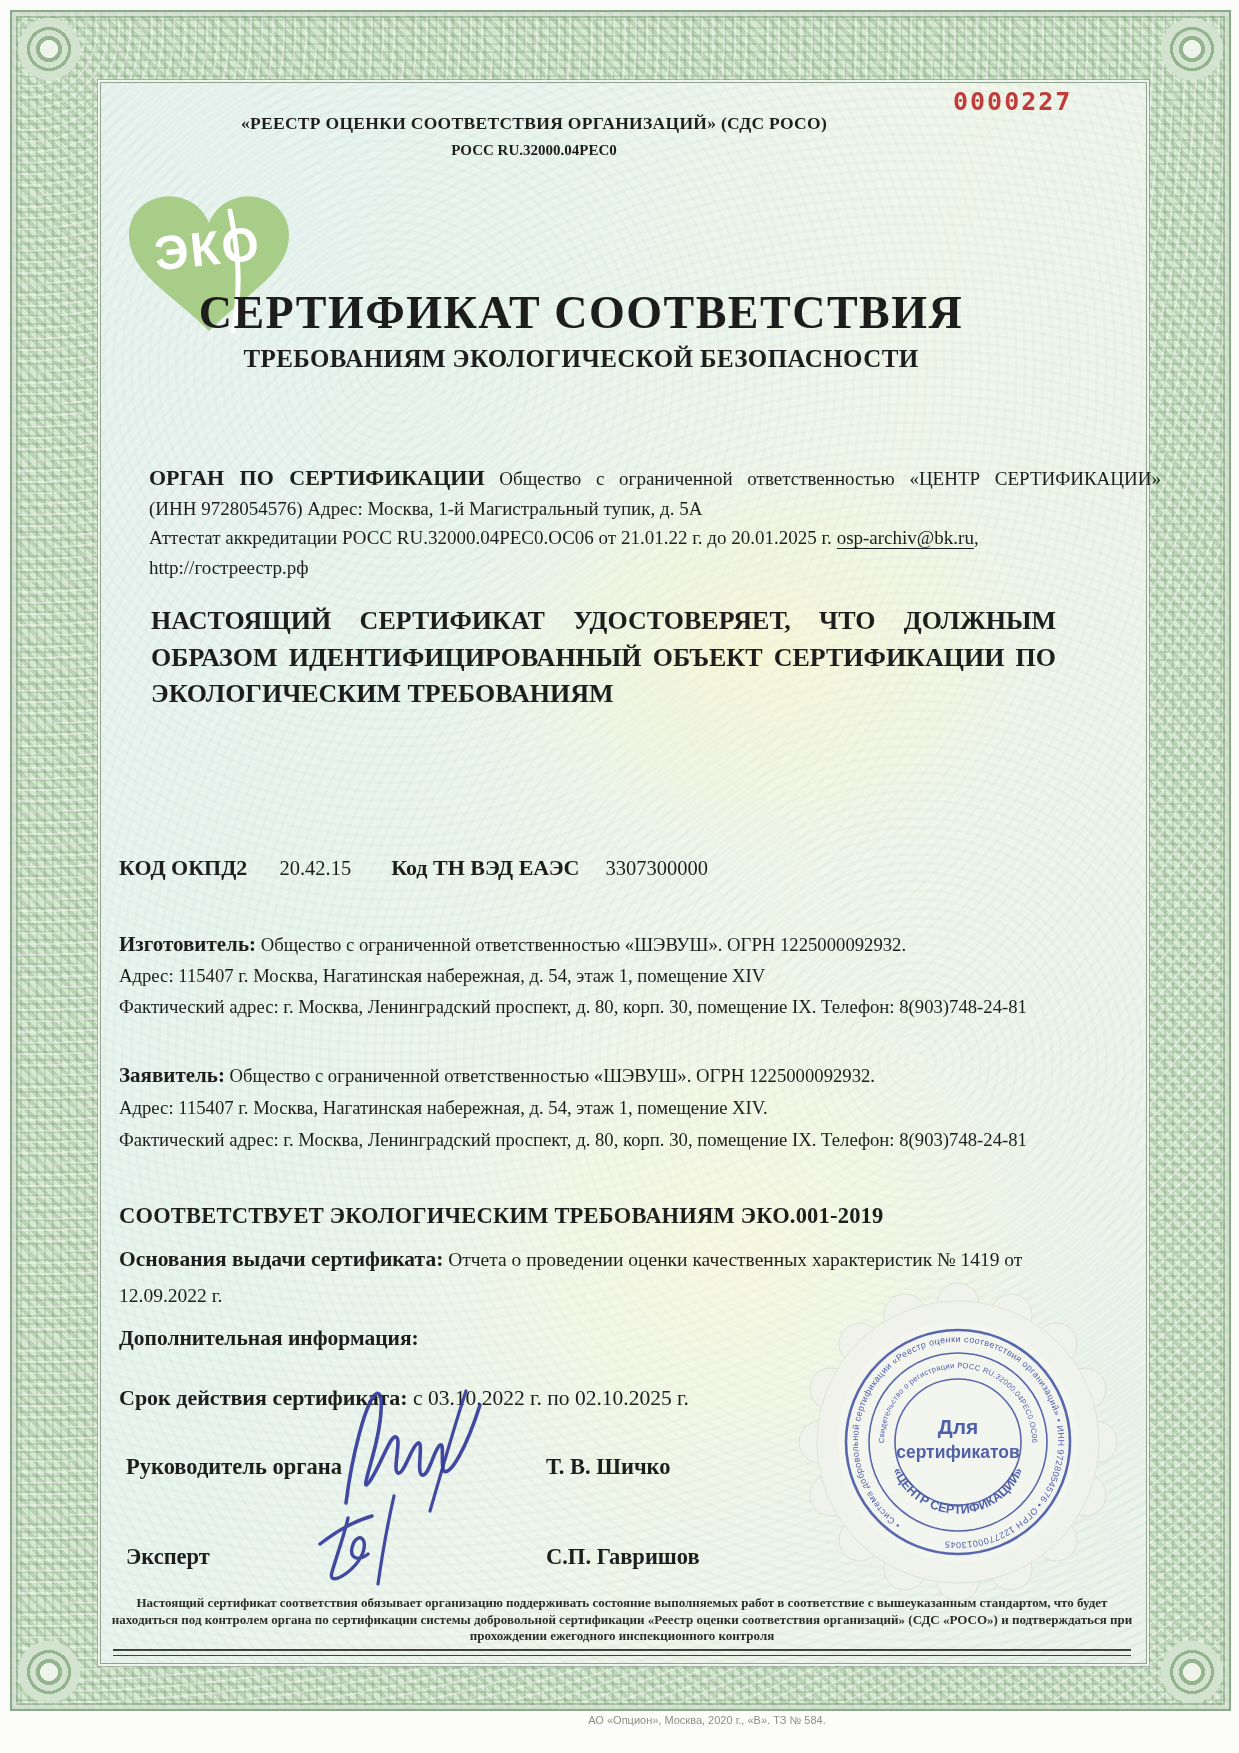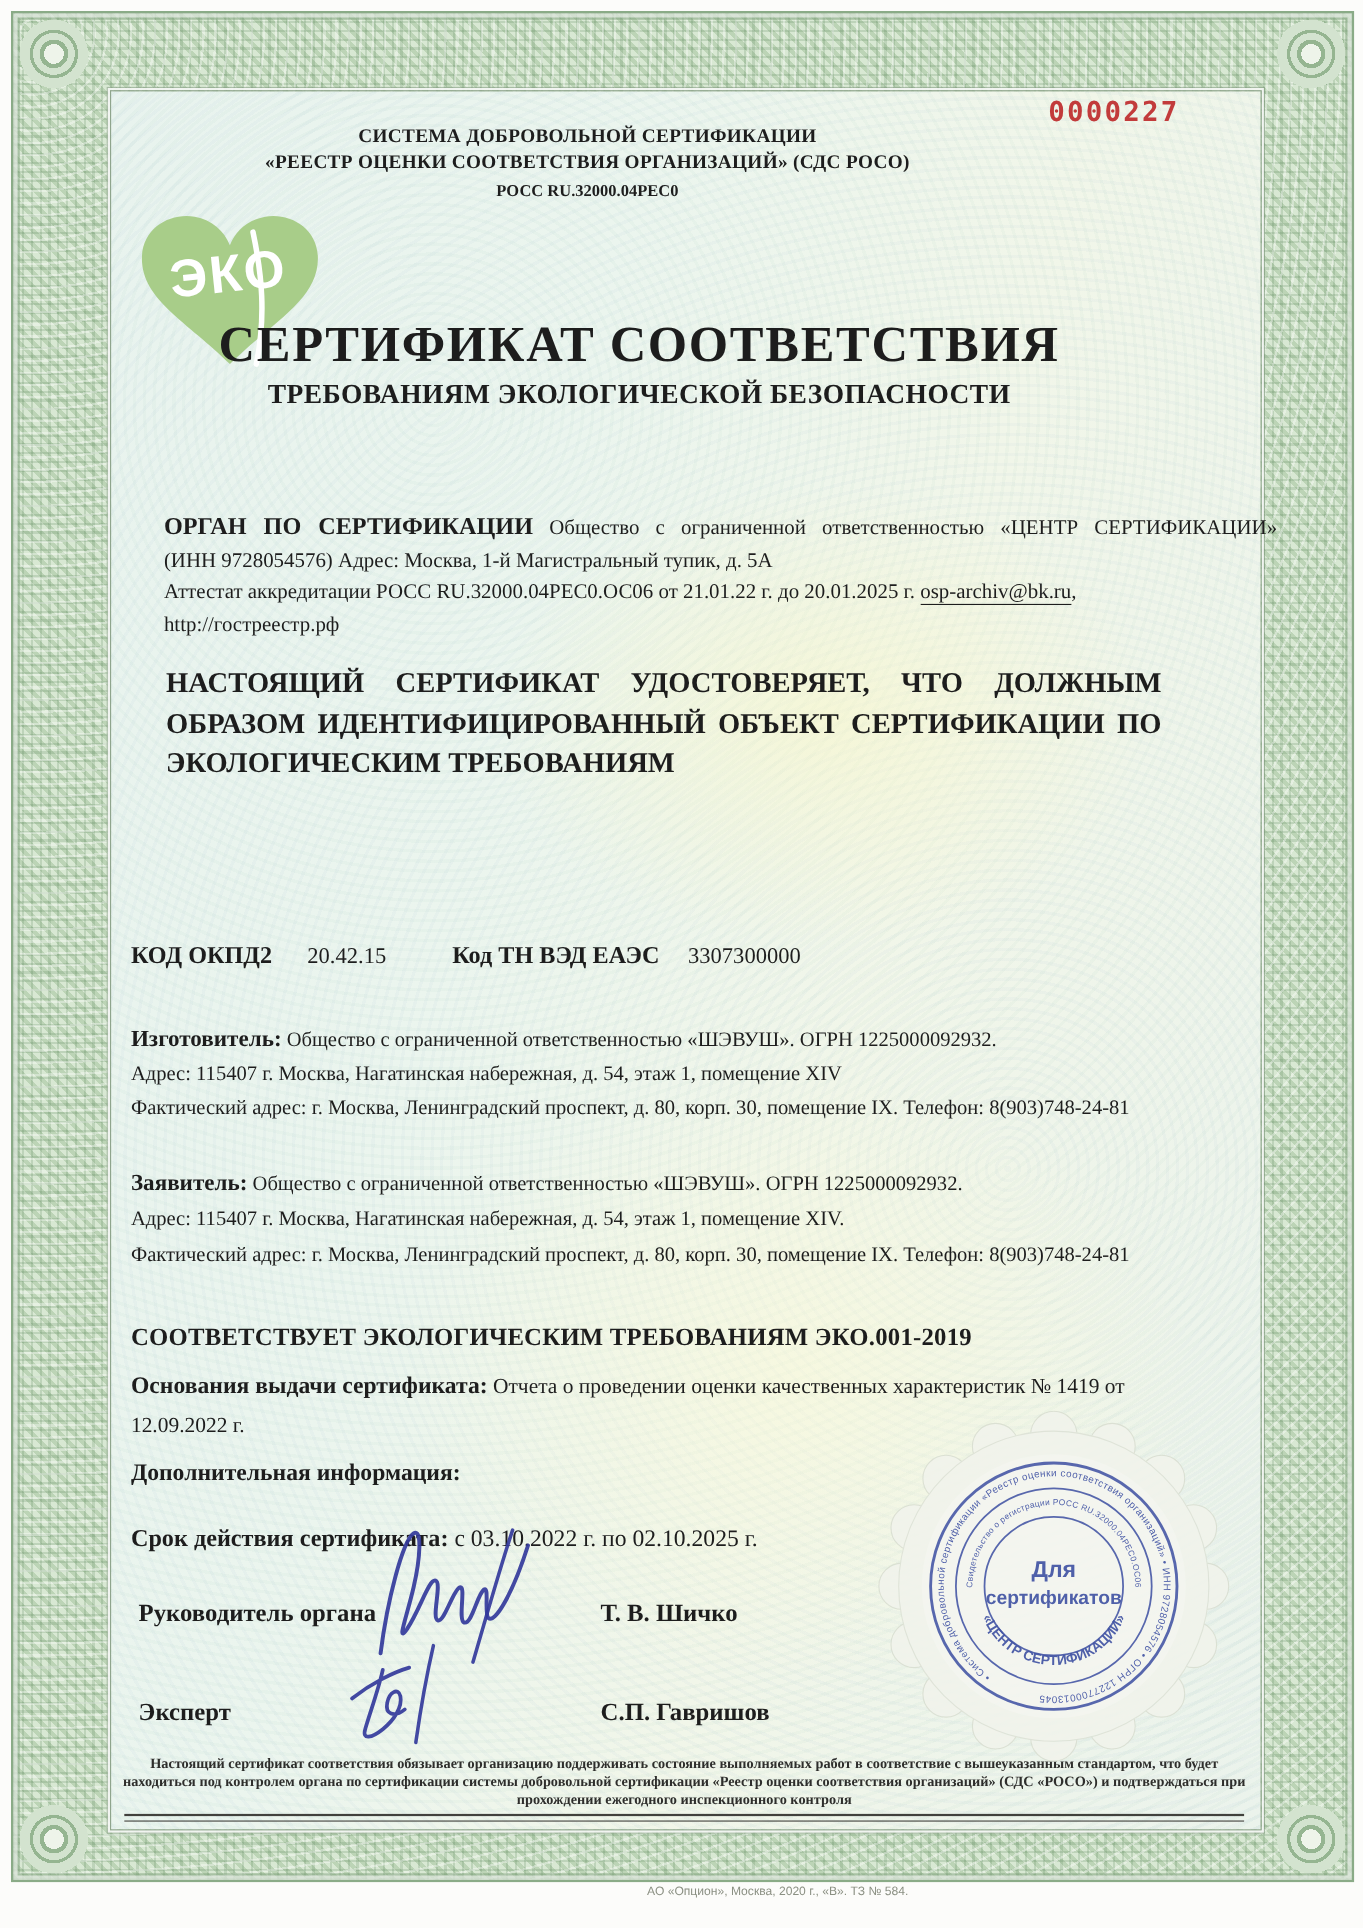--- a/index.html
+++ b/index.html
@@ -57,21 +57,21 @@
   .org{top:380px;margin-left:30px;}
   .org .j{text-align:justify;text-align-last:justify;}
   .org .biglbl{font-size:22px;font-weight:bold;}
   .email{border-bottom:1px solid #1d1d1d;}
   .statement{top:520px;width:905px;font-size:26px;font-weight:bold;line-height:36.5px;
              text-align:justify;text-align-last:left;margin-left:32px;}
   .product{top:601px;font-size:18.5px;line-height:30px;width:1014px;}
   .codes{top:770px;font-size:21px;display:flex;align-items:baseline;}
   .codes .lab{font-weight:bold;font-size:22px;}
   .codes .v1{margin-left:32px;font-size:20.5px;}
-  .codes .lab2{margin-left:60px;}
+  .codes .lab2{margin-left:40px;}
   .codes .v2{margin-left:26px;font-size:20.5px;}
   .party{font-size:18.7px;line-height:31px;}
   .party .lbl{font-size:21px;}
   .manufacturer{top:846px;}
   .applicant{top:976px;line-height:32px;}
   .compliance{top:1098px;font-size:22.5px;font-weight:bold;letter-spacing:.2px;margin-top:20px;}
   .basis{top:1158px;width:995px;font-size:19.5px;line-height:36px;}
   .basis .lbl{font-size:21.5px;}
   .additional{top:1241px;font-size:21.5px;font-weight:bold;}
   .validity{top:1300px;font-size:21.5px;}
@@ -98,21 +98,20 @@
 <div class="ornament">
   <div class="corner tl"></div>
   <div class="corner tr"></div>
   <div class="corner bl"></div>
   <div class="corner br"></div>
 </div>
 
 <div class="paper">
 
   <div class="abs hdr">
-    <div class="l1">СИСТЕМА ДОБРОВОЛЬНОЙ СЕРТИФИКАЦИИ</div>
     <div class="l2">«РЕЕСТР ОЦЕНКИ СООТВЕТСТВИЯ ОРГАНИЗАЦИЙ» (СДС РОСО)</div>
     <div class="l3">РОСС RU.32000.04РЕС0</div>
   </div>
 
   <div class="abs serial">0000227</div>
 
   <svg class="abs logo" viewBox="0 0 200 160">
     <path d="M100,152 C62,114 20,94 20,56 C20,28 46,14 68,18 C84,21 95,31 100,44 C105,31 116,21 132,18 C154,14 180,28 180,56 C180,94 138,114 100,152 Z" fill="#a8cd89"></path>
     <path d="M121,32 C129,70 133,108 124,152" stroke="#ffffff" stroke-width="5" fill="none" stroke-linecap="round"></path>
     <text x="99" y="86" text-anchor="middle" transform="rotate(-6 100 74)" font-family="Liberation Sans, sans-serif" font-weight="bold" font-size="48" letter-spacing="2" fill="#ffffff">ЭКО</text>

